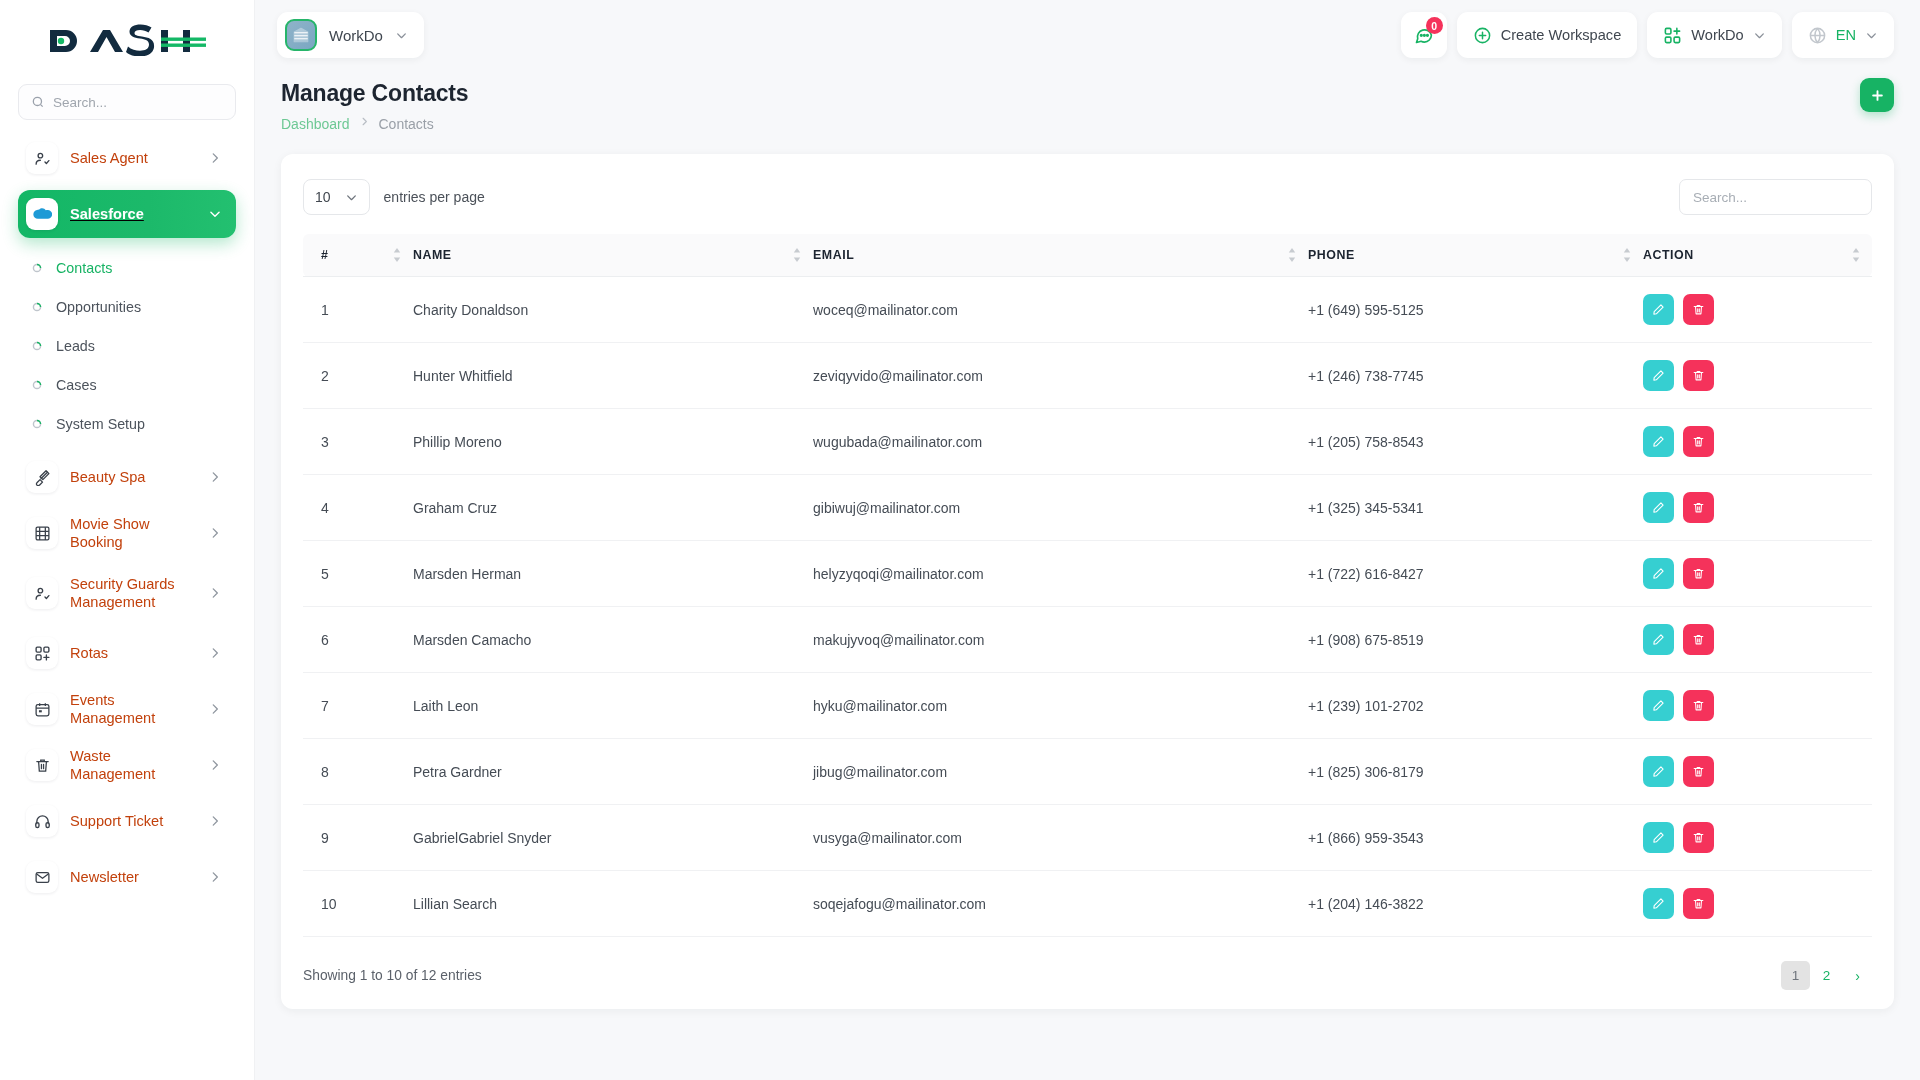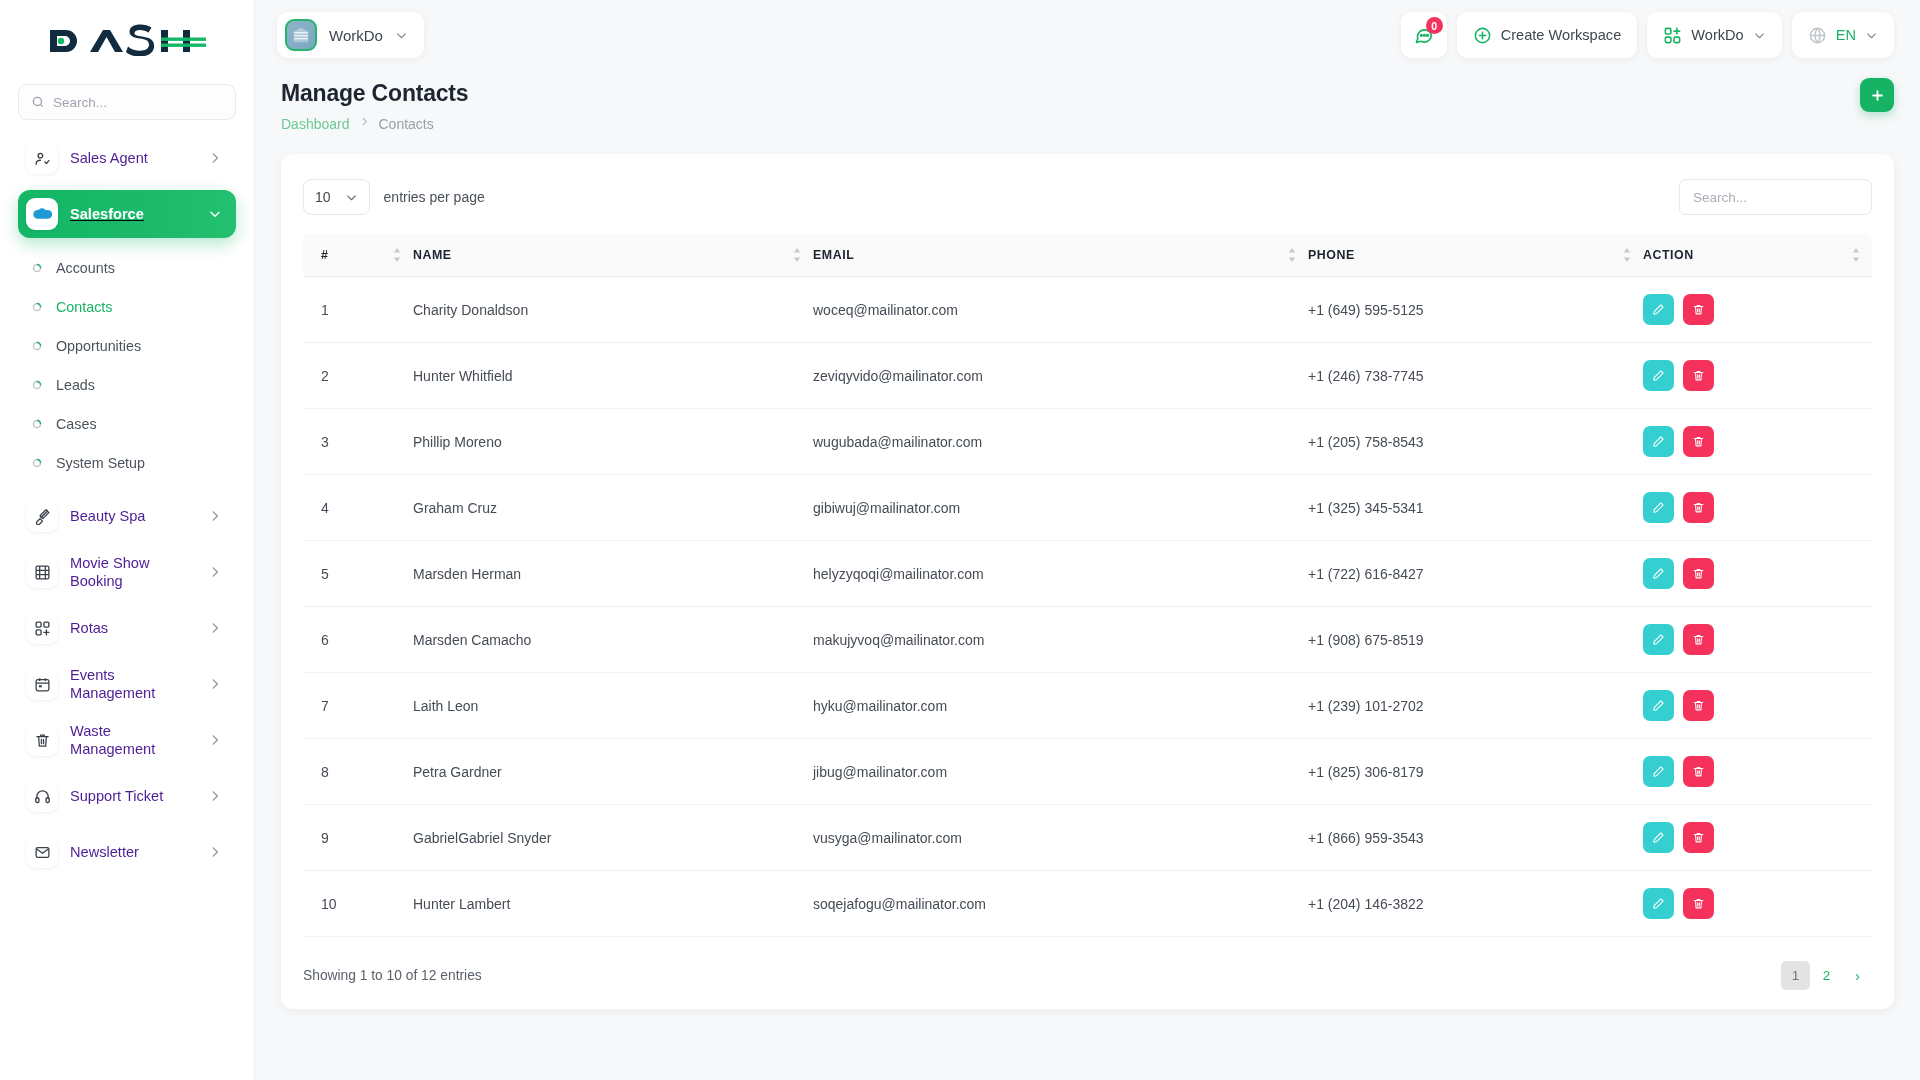--- a/index.html
+++ b/index.html
@@ -51,21 +51,21 @@
   .nav-item.tall { height: 56px; }
   .nav-ico {
     width: 32px; height: 32px; flex: 0 0 32px;
     background: #ffffff; border-radius: 9px;
     display: flex; align-items: center; justify-content: center;
     box-shadow: 0 1px 3px rgba(22,28,45,.08);
     color: #3b4css; color:#39404a;
   }
   .nav-ico svg { width: 17px; height: 17px; }
   .nav-label {
-    font-size: 14.6px; color: #4c1d95; flex: 1 1 auto; line-height: 1.25;
+    font-size: 14.6px; color: #c2410c; flex: 1 1 auto; line-height: 1.25;
   }
   .nav-chev { width: 14px; height: 14px; color: #8e959e; flex: 0 0 14px; }
 
   .nav-item.active {
     background: linear-gradient(90deg,#13b766 0%, #1cb96a 60%, #23c070 100%);
     box-shadow: 0 6px 16px rgba(25,183,104,.32);
     text-decoration: underline;
   }
   .nav-item.active .nav-label { color: #ffffff; font-weight: bold; }
   .nav-item.active .nav-chev { color: #ffffff; }
@@ -270,27 +270,20 @@
             <path d="M15 4.5c1.7-1.8 4-2.9 6.6-2.9 3.4 0 6.4 1.9 8 4.7 1.4-.6 2.9-1 4.5-1 5.4 0 9.7 4.4 9.7 9.8S39.5 25 34.1 25H12C6.5 25 2 20.7 2 15.4 2 10.6 5.5 6.6 10.1 5.8c1.3-.8 2.9-1.3 4.9-1.3z" fill="#1e9ad6" transform="scale(.9) translate(1,0)"></path>
           </svg>
         </span>
         <span class="nav-label">Salesforce</span>
         <svg class="nav-chev" viewBox="0 0 24 24" fill="none" stroke="currentColor" stroke-width="2.4" stroke-linecap="round" stroke-linejoin="round">
             <path d="M5 9l7 7 7-7"></path>
           </svg>
       </div>
 
       <div class="sub-list">
-        <div class="sub-item">
-          <svg class="dot-ico" viewBox="0 0 14 14">
-              <circle cx="7" cy="7" r="5" fill="none" stroke="#bfc5cc" stroke-width="2"></circle>
-              <path d="M7 2 A5 5 0 0 1 12 7" stroke="#17b364" stroke-width="2" fill="none"></path>
-            </svg>
-          <span class="sub-label">Accounts</span>
-        </div>
         <div class="sub-item current">
           <svg class="dot-ico" viewBox="0 0 14 14">
               <circle cx="7" cy="7" r="5" fill="none" stroke="#bfc5cc" stroke-width="2"></circle>
               <path d="M7 2 A5 5 0 0 1 12 7" stroke="#17b364" stroke-width="2" fill="none"></path>
             </svg>
           <span class="sub-label">Contacts</span>
         </div>
         <div class="sub-item">
           <svg class="dot-ico" viewBox="0 0 14 14">
               <circle cx="7" cy="7" r="5" fill="none" stroke="#bfc5cc" stroke-width="2"></circle>
@@ -341,20 +334,33 @@
             <rect x="3" y="3" width="18" height="18" rx="2"></rect>
               <path d="M8 3v18M16 3v18M3 9h18M3 15h18"></path>
           </svg>
         </span>
         <span class="nav-label">Movie Show Booking</span>
         <svg class="nav-chev" viewBox="0 0 24 24" fill="none" stroke="currentColor" stroke-width="2.2" stroke-linecap="round" stroke-linejoin="round">
             <path d="M9 5l7 7-7 7"></path>
           </svg>
       </div>
 
+      <div class="nav-item tall">
+        <span class="nav-ico">
+          <svg viewBox="0 0 24 24" fill="none" stroke="currentColor" stroke-width="1.9" stroke-linecap="round" stroke-linejoin="round">
+            <circle cx="9" cy="8" r="3.2"></circle>
+              <path d="M3 20c0-3.3 2.7-5.5 6-5.5"></path>
+              <path d="M15.5 17l2 2 3.5-4"></path>
+          </svg>
+        </span>
+        <span class="nav-label">Security Guards Management</span>
+        <svg class="nav-chev" viewBox="0 0 24 24" fill="none" stroke="currentColor" stroke-width="2.2" stroke-linecap="round" stroke-linejoin="round">
+            <path d="M9 5l7 7-7 7"></path>
+          </svg>
+      </div>
 
       <div class="nav-item">
         <span class="nav-ico">
           <svg viewBox="0 0 24 24" fill="none" stroke="currentColor" stroke-width="1.9" stroke-linecap="round">
             <rect x="3" y="3" width="7" height="7" rx="1.6"></rect>
               <rect x="14" y="3" width="7" height="7" rx="1.6"></rect>
             <rect x="3" y="14" width="7" height="7" rx="1.6"></rect>
               <path d="M17.5 14v7M14 17.5h7"></path>
           </svg>
         </span>
@@ -741,21 +747,21 @@
                 <button class="btn-act btn-del">
                   <svg viewBox="0 0 24 24" fill="none" stroke="currentColor" stroke-width="2" stroke-linecap="round" stroke-linejoin="round">
                     <path d="M4 6.5h16M9.5 6.5V4.5h5v2M6.5 6.5l1 13.5h9l1-13.5M10.5 10.5v6M13.5 10.5v6"></path>
                   </svg>
                 </button>
               </div>
             </td>
           </tr>
           <tr>
             <td>10</td>
-            <td>Hunter Lambert</td>
+            <td>Lillian Search</td>
             <td>soqejafogu@mailinator.com</td>
             <td>+1 (204) 146-3822</td>
             <td>
               <div class="act-cell">
                 <button class="btn-act btn-edit">
                   <svg viewBox="0 0 24 24" fill="none" stroke="currentColor" stroke-width="2" stroke-linecap="round" stroke-linejoin="round">
                     <path d="M16.5 3.5l4 4L8 20l-4.5.5L4 16z"></path>
                   </svg>
                 </button>
                 <button class="btn-act btn-del">

